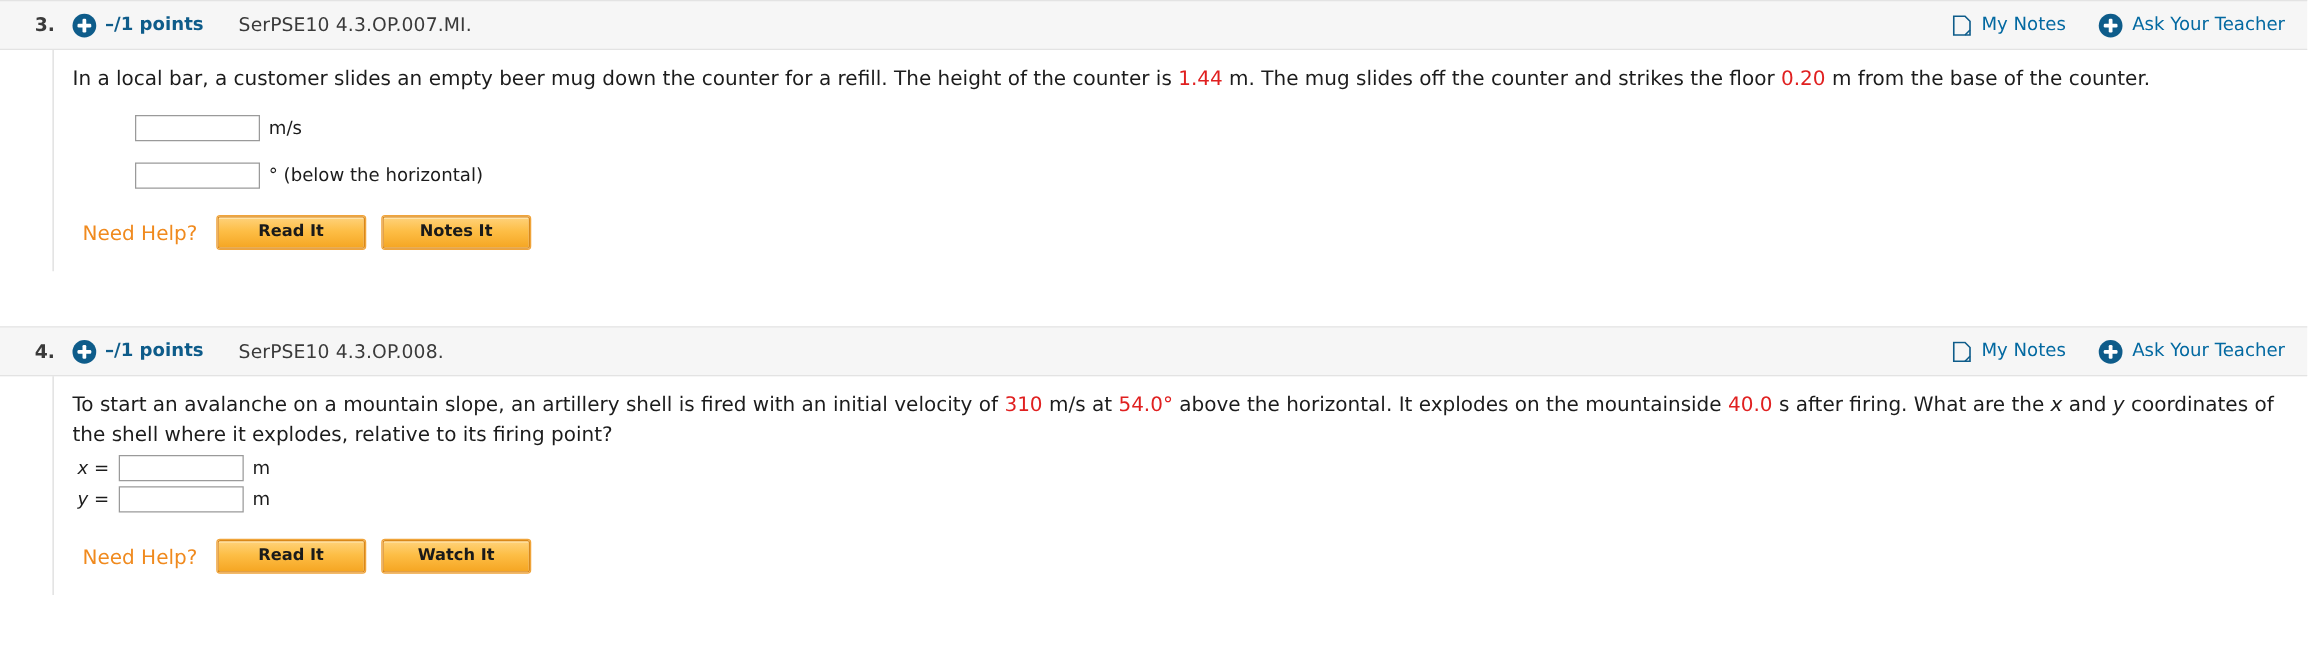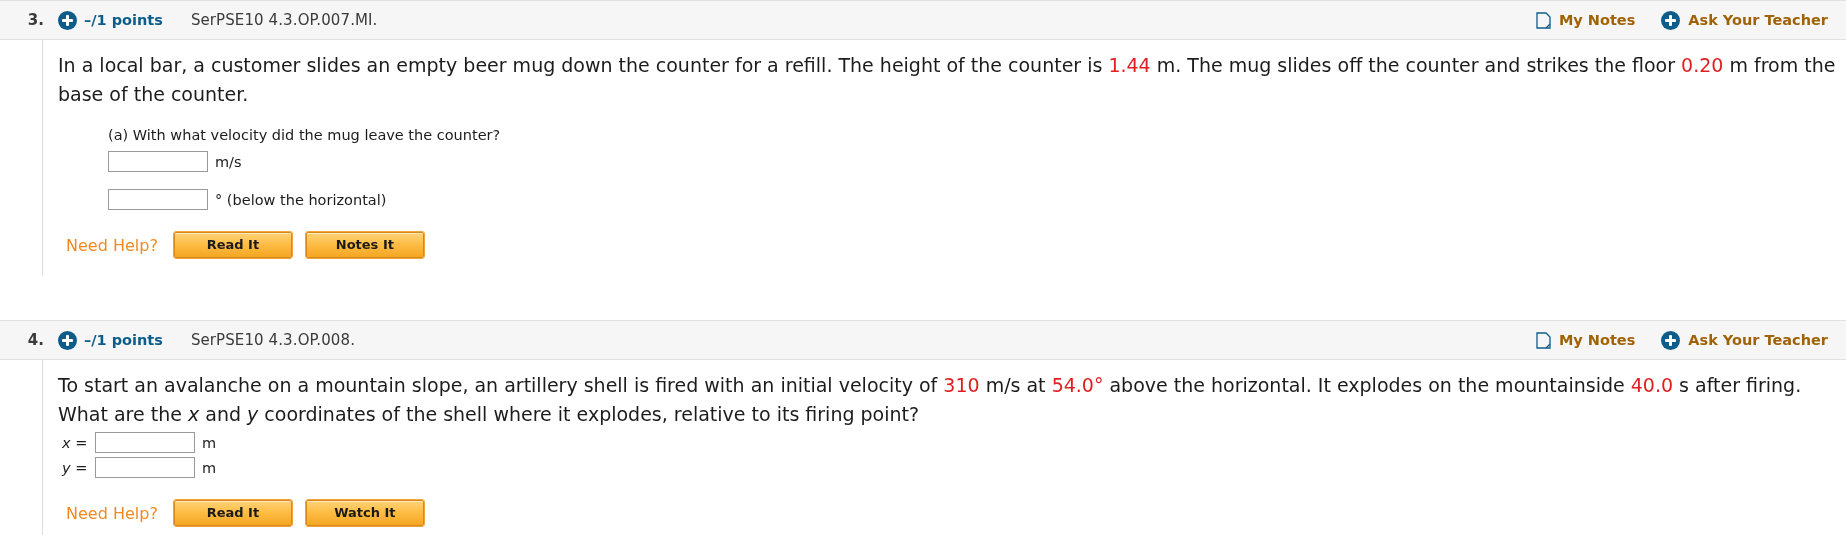--- a/index.html
+++ b/index.html
@@ -90,22 +90,22 @@
 
   .q-tools {
     display: flex;
     align-items: center;
     gap: 26px;
   }
   .q-tool {
     display: flex;
     align-items: center;
     gap: 8px;
-    color: #a16207;
-    font-weight: bold;
+    color: #0369a1;
+    font-weight: normal;
     font-size: 14.5px;
     cursor: pointer;
   }
   .note-icon {
     width: 15px;
     height: 17px;
     position: relative;
     display: inline-block;
   }
 
@@ -113,21 +113,21 @@
   .q-body {
     border-left: 1px solid #dcdcdc;
     margin-left: 42px;
     padding: 11px 0 18px 15px;
     box-sizing: border-box;
   }
 
   .q-text {
     line-height: 1.5;
     color: #1c1c1c;
-    font-size: 19px;
+    font-size: 16px;
     max-width: 1790px;
   }
   .hl { color: #e02020; }
   .ital { font-style: italic; }
 
   .subq {
     margin-left: 50px;
     margin-top: 17px;
   }
   .subq-prompt {
@@ -233,21 +233,20 @@
         </div>
       </div>
     </div>
 
     <div class="q-body">
       <div class="q-text">
         <span>In a local bar, a customer slides an empty beer mug down the counter for a refill. The height of the counter is </span><span class="hl">1.44</span><span> m. The mug slides off the counter and strikes the floor </span><span class="hl">0.20</span><span> m from the base of the counter.</span>
       </div>
 
       <div class="subq">
-        <div class="subq-prompt">(a) With what velocity did the mug leave the counter?</div>
         <div class="answer-row">
           <input class="ans-input" type="text" value="" style="">
           <span class="unit">m/s</span>
         </div>
       </div>
 
       <div class="subq">
         <div class="answer-row">
           <input class="ans-input" type="text" value="" style="">
           <span class="unit">° (below the horizontal)</span>

